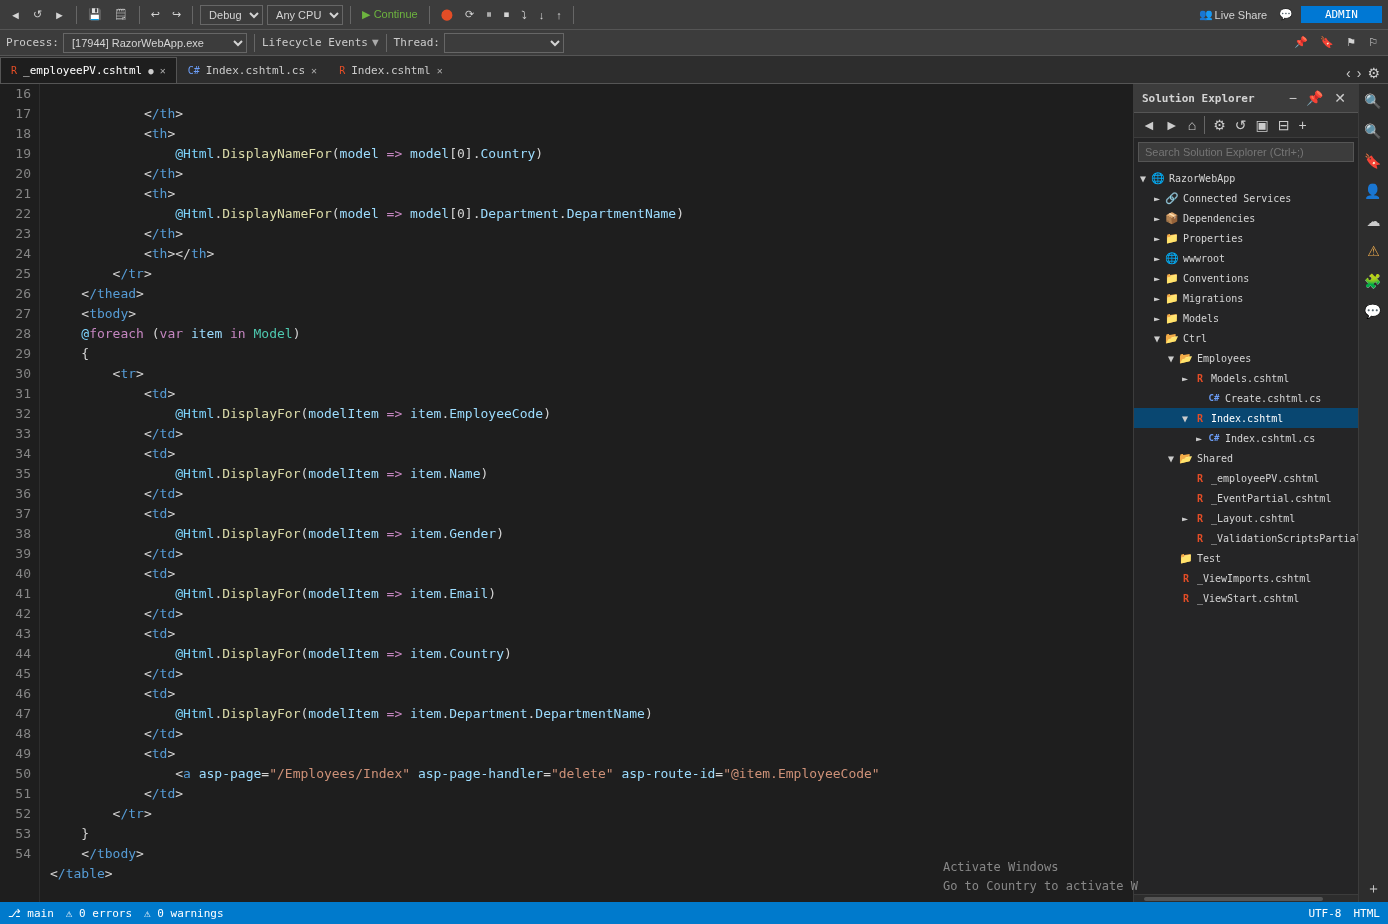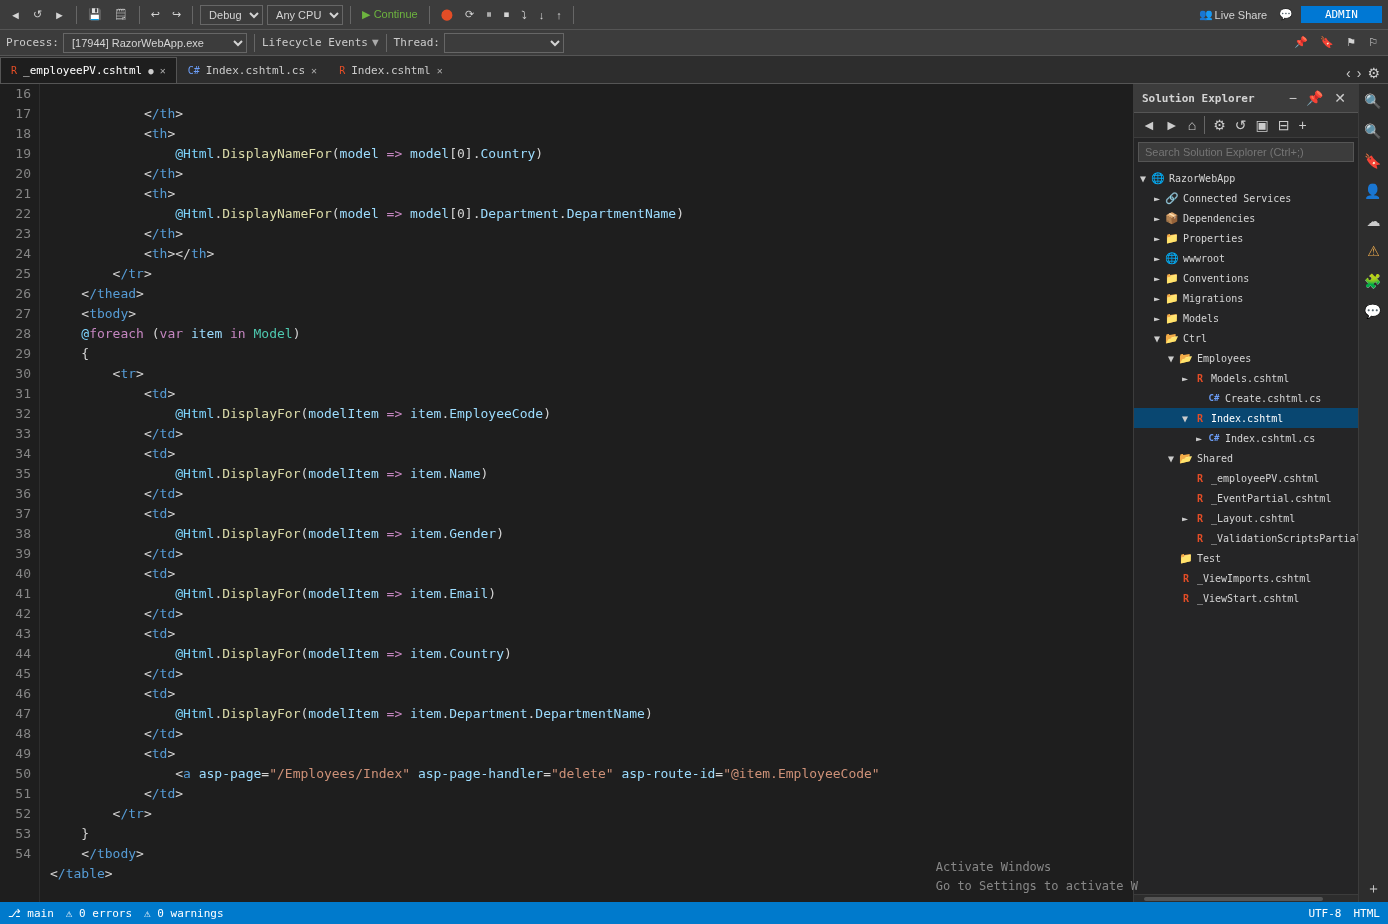--- a/index.html
+++ b/index.html
@@ -436,21 +436,21 @@
     <button class="rp-btn">🧩</button>
     <button class="rp-btn">💬</button>
     <div style="flex:1;"></div>
     <button class="rp-btn">＋</button>
   </div>
 
 </div>
 
 <div style="position:fixed;bottom:28px;right:250px;color:#888;font-size:12px;pointer-events:none;line-height:1.6;">
   <div>Activate Windows</div>
-  <div>Go to Settings to activate W</div>
+  <div>Go to Country to activate W</div>
 </div>
 
 <div class="statusbar">
   <span>⎇ main</span>
   <span>⚠ 0 errors</span>
   <span>⚠ 0 warnings</span>
   <div style="flex:1;"></div>
   <span>UTF-8</span>
   <span>HTML</span>
 </div>

